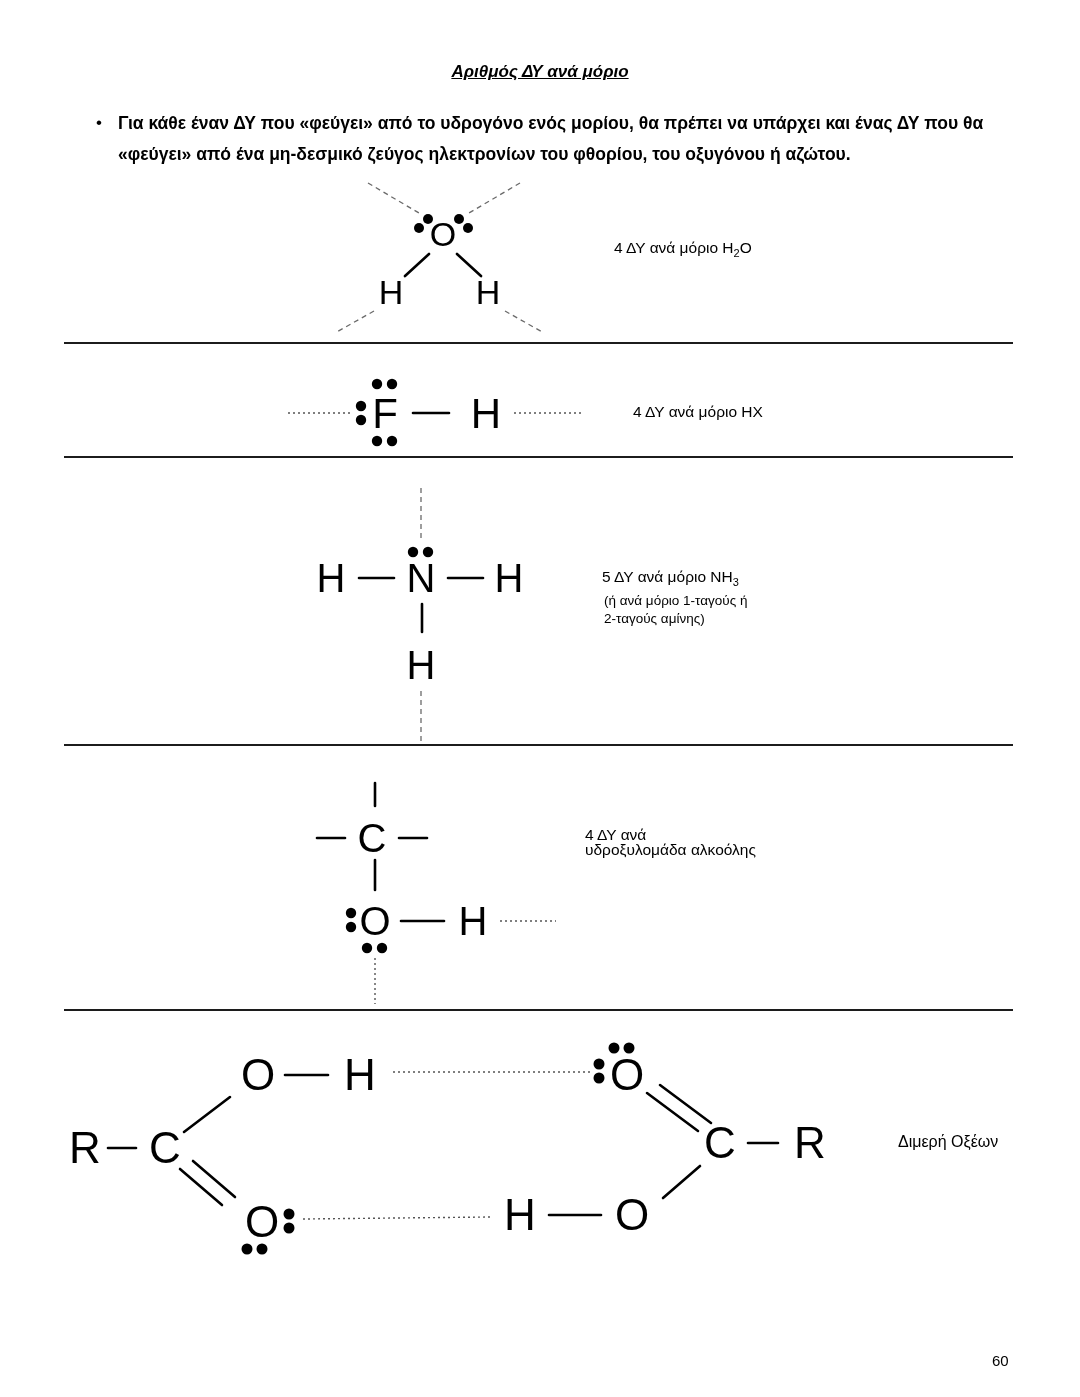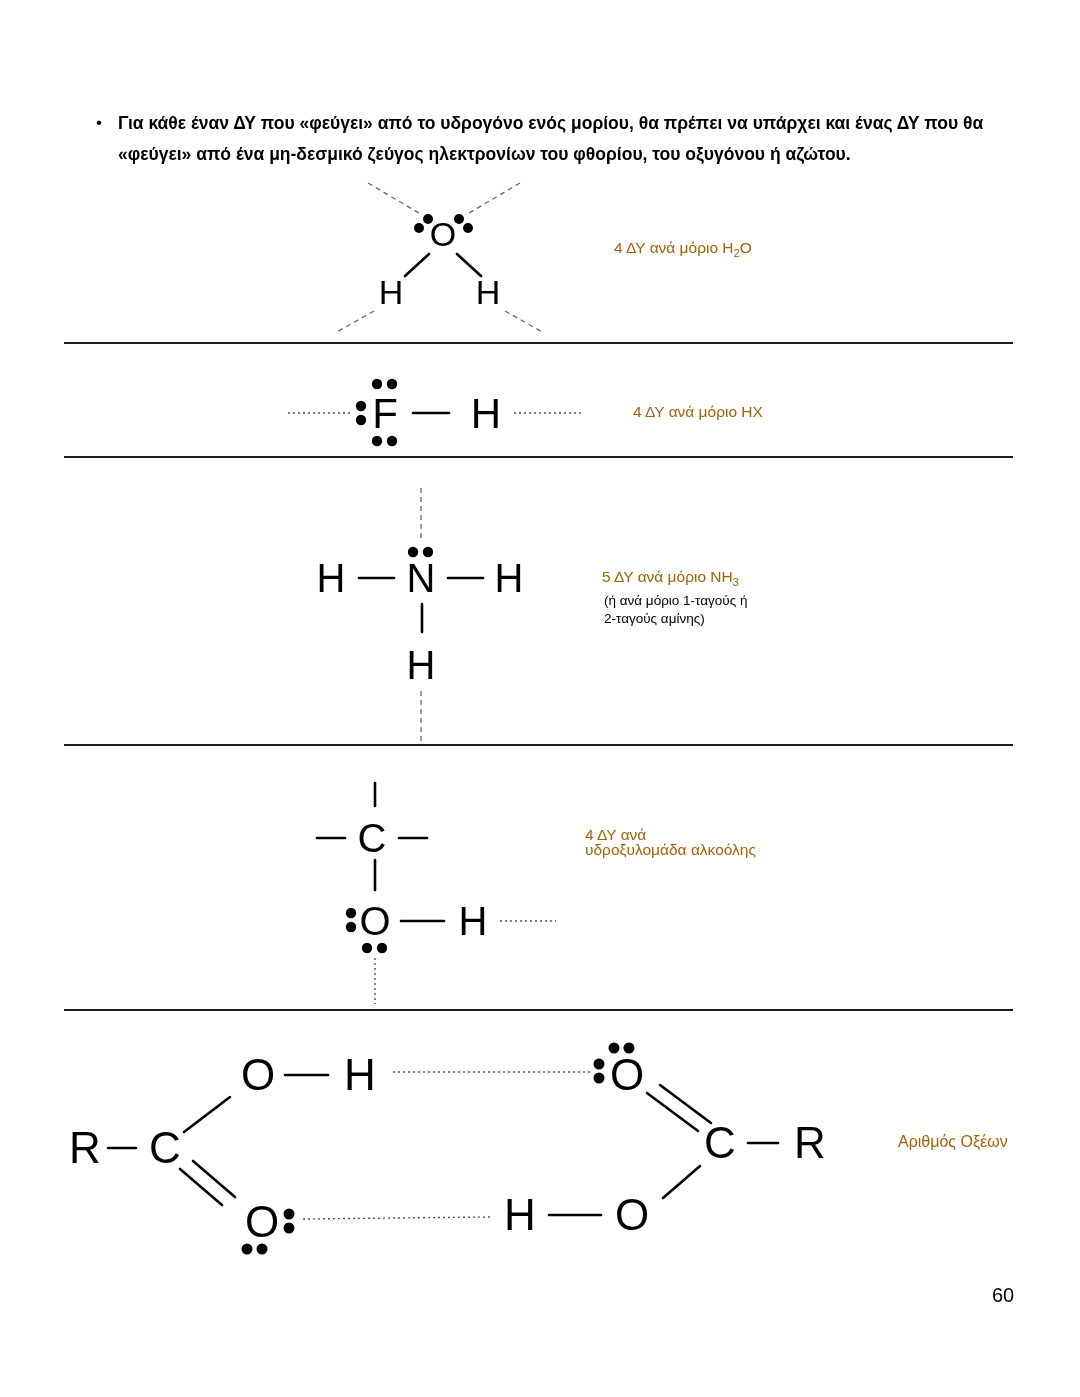--- a/index.html
+++ b/index.html
@@ -20,30 +20,31 @@
   }
   .bullet-dot { font-size:17px; line-height:1.75; }
   .bullet-text { flex:1;font-weight:bold; }
   .sep { position:absolute; left:64px; width:949px; height:2px; background:#1c1c1c; }
   .diagram { position:absolute; left:0; width:1080px; overflow:visible; }
   .atom { font-family:"Liberation Sans", sans-serif; text-anchor:middle; fill:#000; }
   .bond { stroke:#000; stroke-width:2.6; stroke-linecap:round; }
   .hbond-dash { stroke:#6a6a6a; stroke-width:1.3; stroke-dasharray:5 4; fill:none; }
   .hbond-dot  { stroke:#555555; stroke-width:1.4; stroke-dasharray:2 3; fill:none; }
   .lp { fill:#000; }
-  .mol-label { position:absolute; font-size:15.5px; color:#a16207; white-space:nowrap; }
+  .mol-label { position:absolute; font-size:15.5px; color:#000000; white-space:nowrap; }
   .mol-note  { position:absolute; font-size:13.5px; line-height:1.35; white-space:nowrap; }
   sub { font-size:11px; }
-  .page-number { position:absolute; left:992px; top:1284px; font-size:20px; }
+  .page-number { position:absolute; left:992px; top:1352px; font-size:15px; }
 </style>
 </head>
 <body>
 
 <div class="page">
 
+  <div class="title">Αριθμός ΔΥ ανά μόριο</div>
 
   <div class="bullet-row">
     <span class="bullet-dot">•</span>
     <span class="bullet-text">Για κάθε έναν ΔΥ που «φεύγει» από το υδρογόνο ενός μορίου, θα πρέπει να υπάρχει και ένας ΔΥ που θα «φεύγει» από ένα μη-δεσμικό ζεύγος ηλεκτρονίων του φθορίου, του οξυγόνου ή αζώτου.</span>
   </div>
 
   <svg class="diagram" style="top:175px;height:168px" viewBox="0 0 1080 168" width="1080" height="168">
     <line class="hbond-dash" x1="368" y1="8" x2="419" y2="38"></line>
     <line class="hbond-dash" x1="520" y1="8" x2="469" y2="38"></line>
     <g>
@@ -181,17 +182,17 @@
       <line class="bond" x1="660" y1="73" x2="711" y2="111"></line>
     </g>
     <text class="atom" font-size="44" x="720" y="146">C</text>
     <line class="bond" x1="748" y1="131" x2="778" y2="131"></line>
     <text class="atom" font-size="44" x="810" y="146">R</text>
     <line class="bond" x1="700" y1="154" x2="663" y2="186"></line>
     <text class="atom" font-size="44" x="632" y="218">O</text>
     <line class="bond" x1="549" y1="203" x2="601" y2="203"></line>
     <text class="atom" font-size="44" x="520" y="218">H</text>
   </svg>
-  <div class="mol-label" style="left:898px;top:1133px;font-size:16px">Αριθμός Οξέων</div>
+  <div class="mol-label" style="left:898px;top:1133px;font-size:16px">Διμερή Οξέων</div>
 
   <div class="page-number">60</div>
 
 </div>
 
 </body></html>

